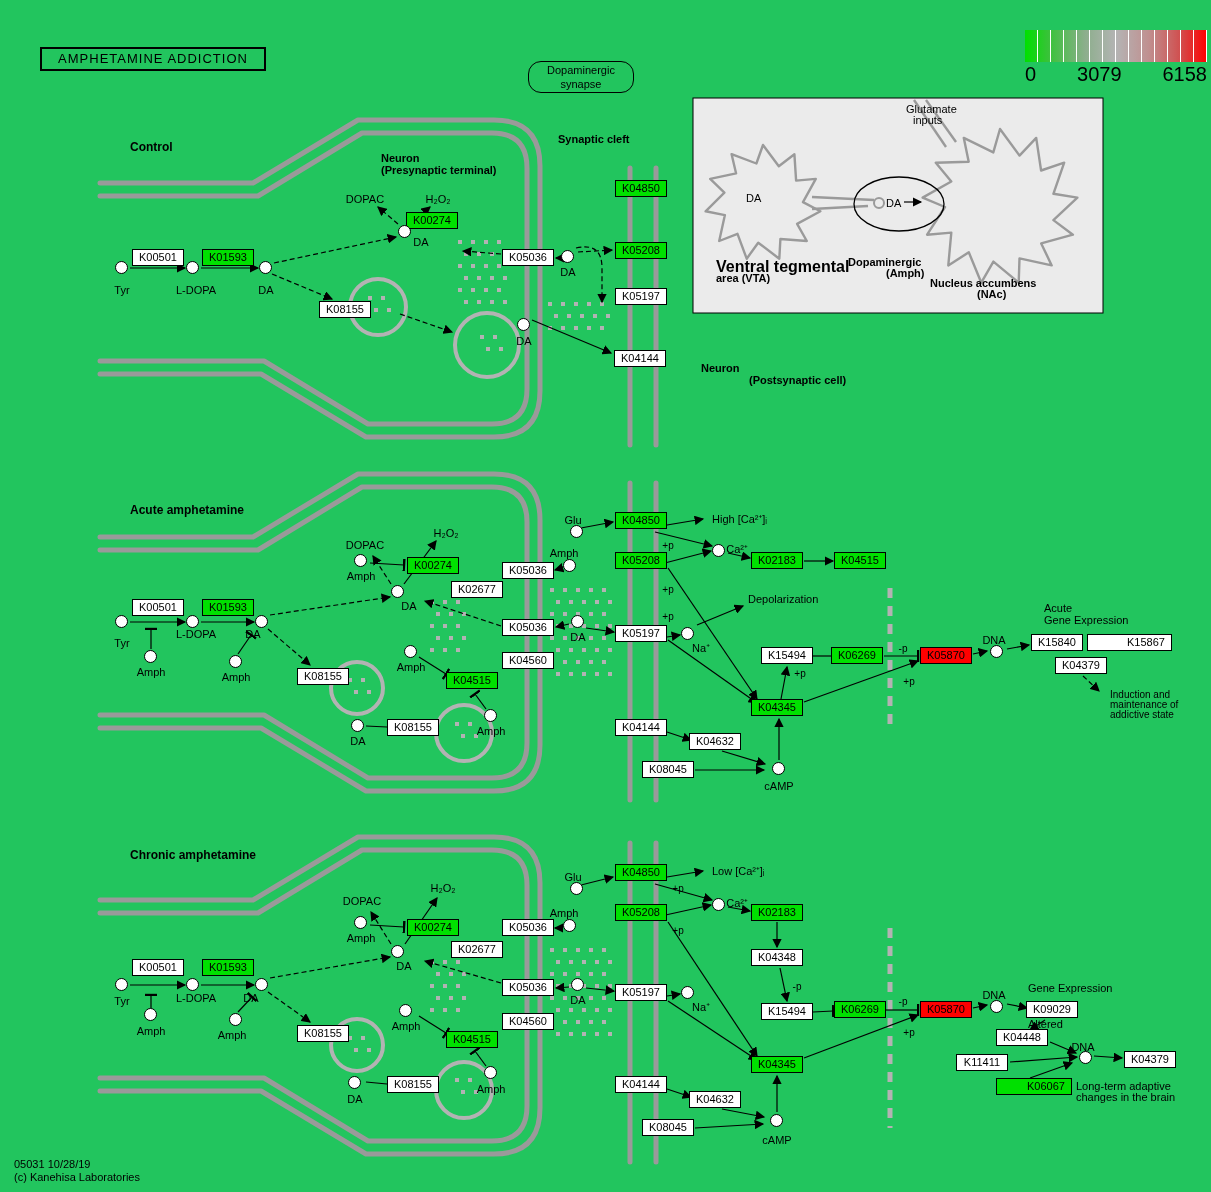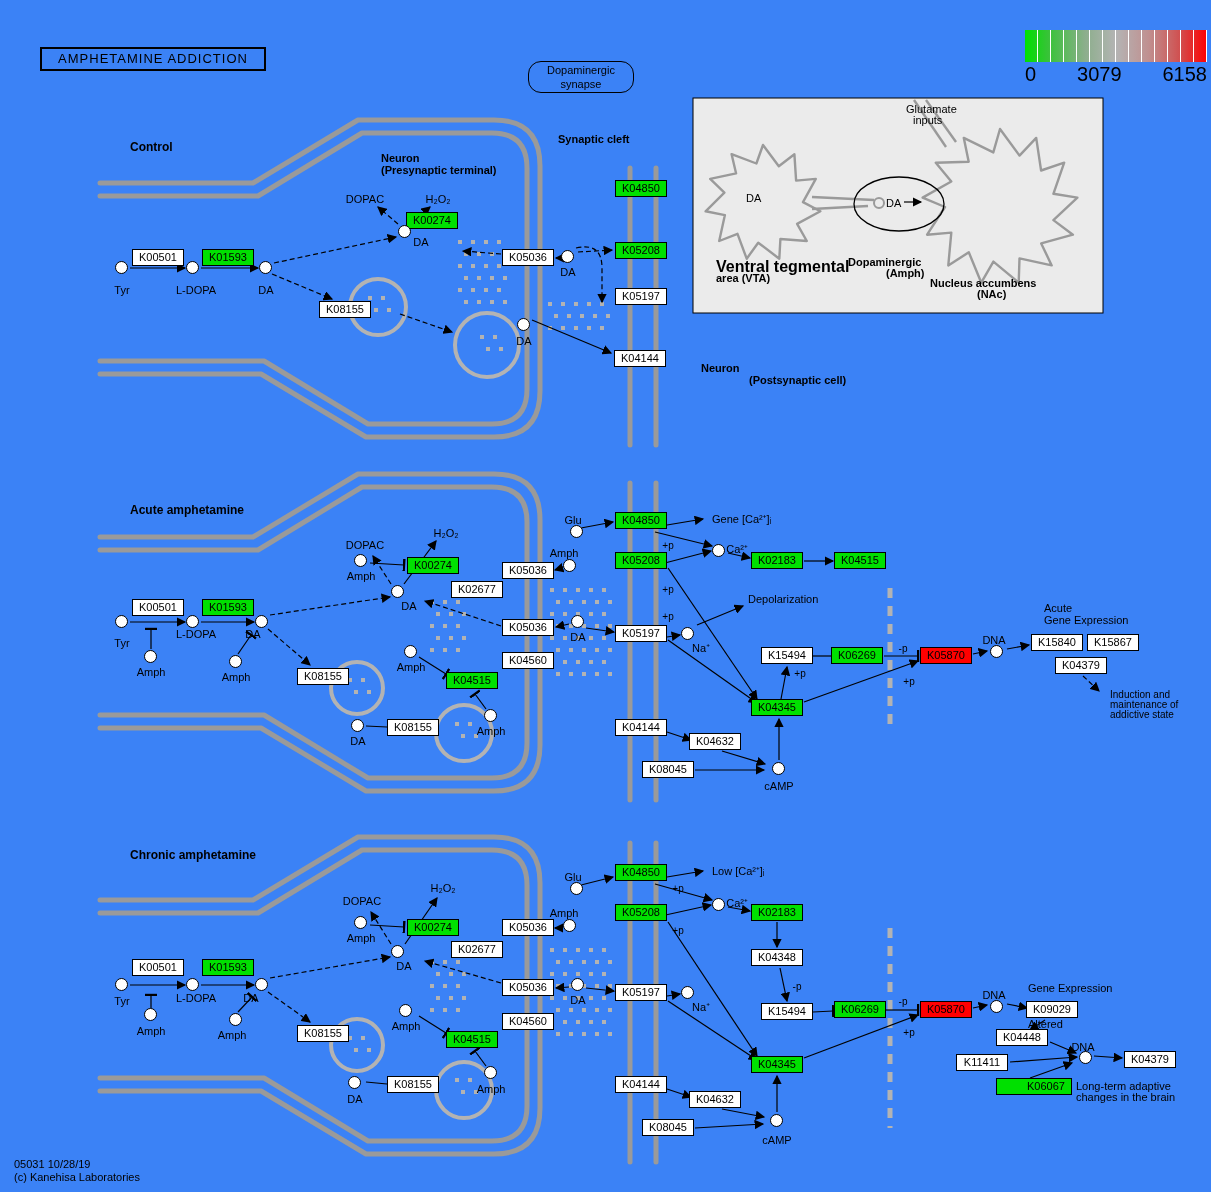--- a/index.html
+++ b/index.html
@@ -1,16 +1,16 @@
 <!DOCTYPE html>
 <html style="--kegg-green: #00e000; --kegg-red: #ff0000;"><head>
 <meta charset="utf-8">
 <style>
   html,body{margin:0;padding:0;background:#fff;}
-  #canvas{position:relative;width:1211px;height:1192px;background:#3b82f6;overflow:hidden;
+  #canvas{position:relative;width:1211px;height:1192px;background:#22c55e;overflow:hidden;
           font-family:"Liberation Sans",sans-serif;color:#000;}
   #diagram{position:absolute;left:0;top:0;}
   .mem{stroke:#9a9a9a;stroke-width:5;fill:none;stroke-linejoin:round;stroke-linecap:round;}
   .ves{stroke:#b3b3b3;stroke-width:4;fill:none;}
   .rel{stroke:#000;stroke-width:1.2;fill:none;}
   .rel.dash{stroke-dasharray:5 3;}
   .inset-n{stroke:#9a9a9a;stroke-width:2.4;fill:#ebebeb;stroke-linejoin:round;}
   .gene{position:absolute;width:50px;height:15px;line-height:15px;border:1px solid #000;
         background:#fff;font-size:11px;text-align:center;cursor:pointer;white-space:nowrap;}
   .gene.green{background:var(--kegg-green,#00e000);}
@@ -386,21 +386,21 @@
     <div class="gene green" style="left: 615px; top: 512px;">K04850</div>
     <div class="gene green" style="left: 615px; top: 552px;">K05208</div>
     <div class="gene white" style="left: 615px; top: 625px;">K05197</div>
     <div class="gene white" style="left: 615px; top: 719px;">K04144</div>
     <div class="gene green" style="left: 751px; top: 552px;">K02183</div>
     <div class="gene green" style="left: 834px; top: 552px;">K04515</div>
     <div class="gene white" style="left: 761px; top: 647px;">K15494</div>
     <div class="gene green" style="left: 831px; top: 647px;">K06269</div>
     <div class="gene red" style="left: 920px; top: 647px;">K05870</div>
     <div class="gene white" style="left: 1031px; top: 634px;">K15840</div>
-    <div class="gene white" style="left: 1087px; top: 634px;">K15867</div>
+    <div class="gene white" style="left: 1087px; top: 634px; padding-left: 33px;">K15867</div>
     <div class="gene white" style="left: 1055px; top: 657px;">K04379</div>
     <div class="gene green" style="left: 751px; top: 699px;">K04345</div>
     <div class="gene white" style="left: 689px; top: 733px;">K04632</div>
     <div class="gene white" style="left: 642px; top: 761px;">K08045</div>
     <div class="gene green" style="left: 407px; top: 919px;">K00274</div>
     <div class="gene white" style="left: 502px; top: 919px;">K05036</div>
     <div class="gene white" style="left: 451px; top: 941px;">K02677</div>
     <div class="gene white" style="left: 132px; top: 959px;">K00501</div>
     <div class="gene green" style="left: 202px; top: 959px;">K01593</div>
     <div class="gene white" style="left: 502px; top: 979px;">K05036</div>
@@ -490,21 +490,21 @@
     <div class="lbl" style="font-size: 11px; left: 409px; top: 606px; transform: translate(-50%, -50%);">DA</div>
     <div class="lbl" style="font-size: 11px; left: 122px; top: 643px; transform: translate(-50%, -50%);">Tyr</div>
     <div class="lbl" style="font-size: 11px; left: 196px; top: 634px; transform: translate(-50%, -50%);">L-DOPA</div>
     <div class="lbl" style="font-size: 11px; left: 253px; top: 634px; transform: translate(-50%, -50%);">DA</div>
     <div class="lbl" style="font-size: 11px; left: 151px; top: 672px; transform: translate(-50%, -50%);">Amph</div>
     <div class="lbl" style="font-size: 11px; left: 236px; top: 677px; transform: translate(-50%, -50%);">Amph</div>
     <div class="lbl" style="font-size: 11px; left: 411px; top: 667px; transform: translate(-50%, -50%);">Amph</div>
     <div class="lbl" style="font-size: 11px; left: 358px; top: 741px; transform: translate(-50%, -50%);">DA</div>
     <div class="lbl" style="font-size: 11px; left: 491px; top: 731px; transform: translate(-50%, -50%);">Amph</div>
     <div class="lbl" style="font-size: 11px; left: 578px; top: 637px; transform: translate(-50%, -50%);">DA</div>
-    <div class="lbl" style="font-size: 11px; left: 712px; top: 518px; transform: translateY(-50%);">Gene [Ca²⁺]ᵢ</div>
+    <div class="lbl" style="font-size: 11px; left: 712px; top: 518px; transform: translateY(-50%);">High [Ca²⁺]ᵢ</div>
     <div class="lbl" style="font-size: 11px; left: 737px; top: 548px; transform: translate(-50%, -50%);">Ca²⁺</div>
     <div class="lbl" style="font-size: 10px; left: 668px; top: 545px; transform: translate(-50%, -50%);">+p</div>
     <div class="lbl" style="font-size: 10px; left: 668px; top: 589px; transform: translate(-50%, -50%);">+p</div>
     <div class="lbl" style="font-size: 10px; left: 668px; top: 616px; transform: translate(-50%, -50%);">+p</div>
     <div class="lbl" style="font-size: 11px; left: 748px; top: 599px; transform: translateY(-50%);">Depolarization</div>
     <div class="lbl" style="font-size: 11px; left: 701px; top: 647px; transform: translate(-50%, -50%);">Na⁺</div>
     <div class="lbl" style="font-size: 10px; left: 903px; top: 648px; transform: translate(-50%, -50%);">-p</div>
     <div class="lbl" style="font-size: 10px; left: 800px; top: 673px; transform: translate(-50%, -50%);">+p</div>
     <div class="lbl" style="font-size: 10px; left: 909px; top: 681px; transform: translate(-50%, -50%);">+p</div>
     <div class="lbl" style="font-size: 11px; left: 994px; top: 640px; transform: translate(-50%, -50%);">DNA</div>

